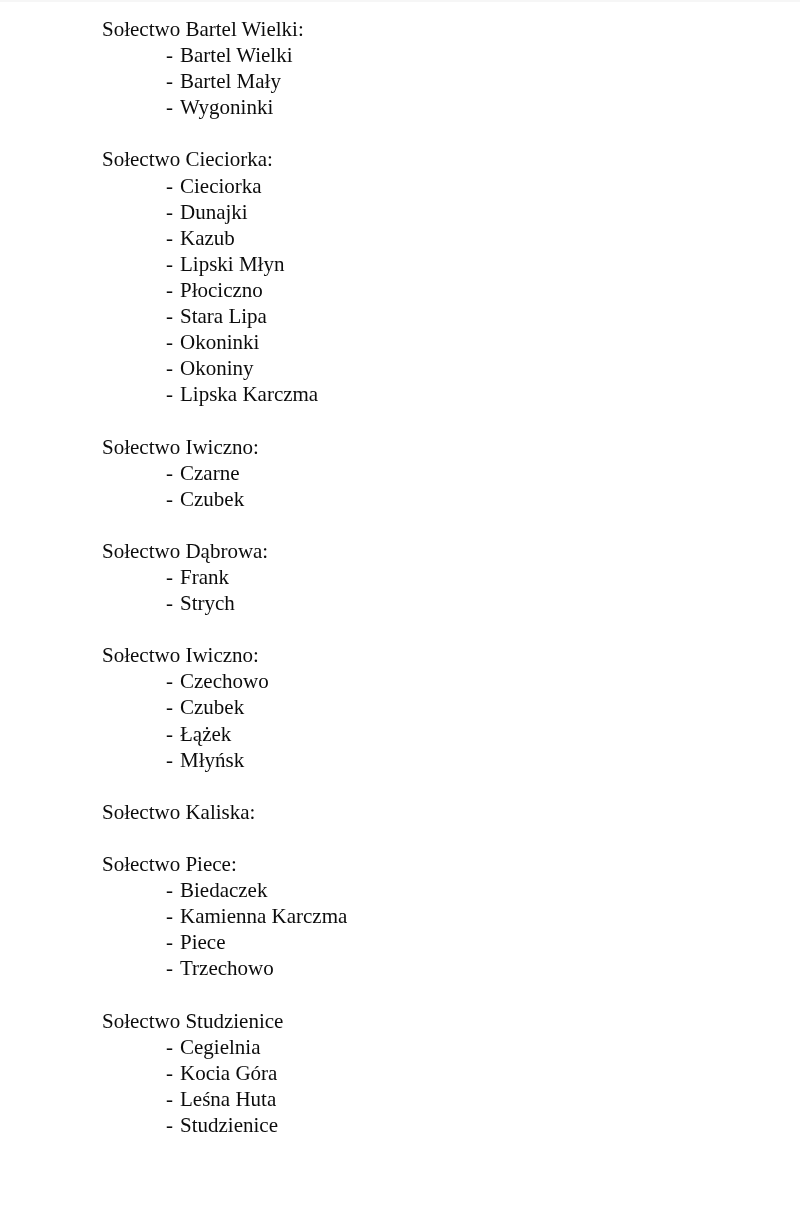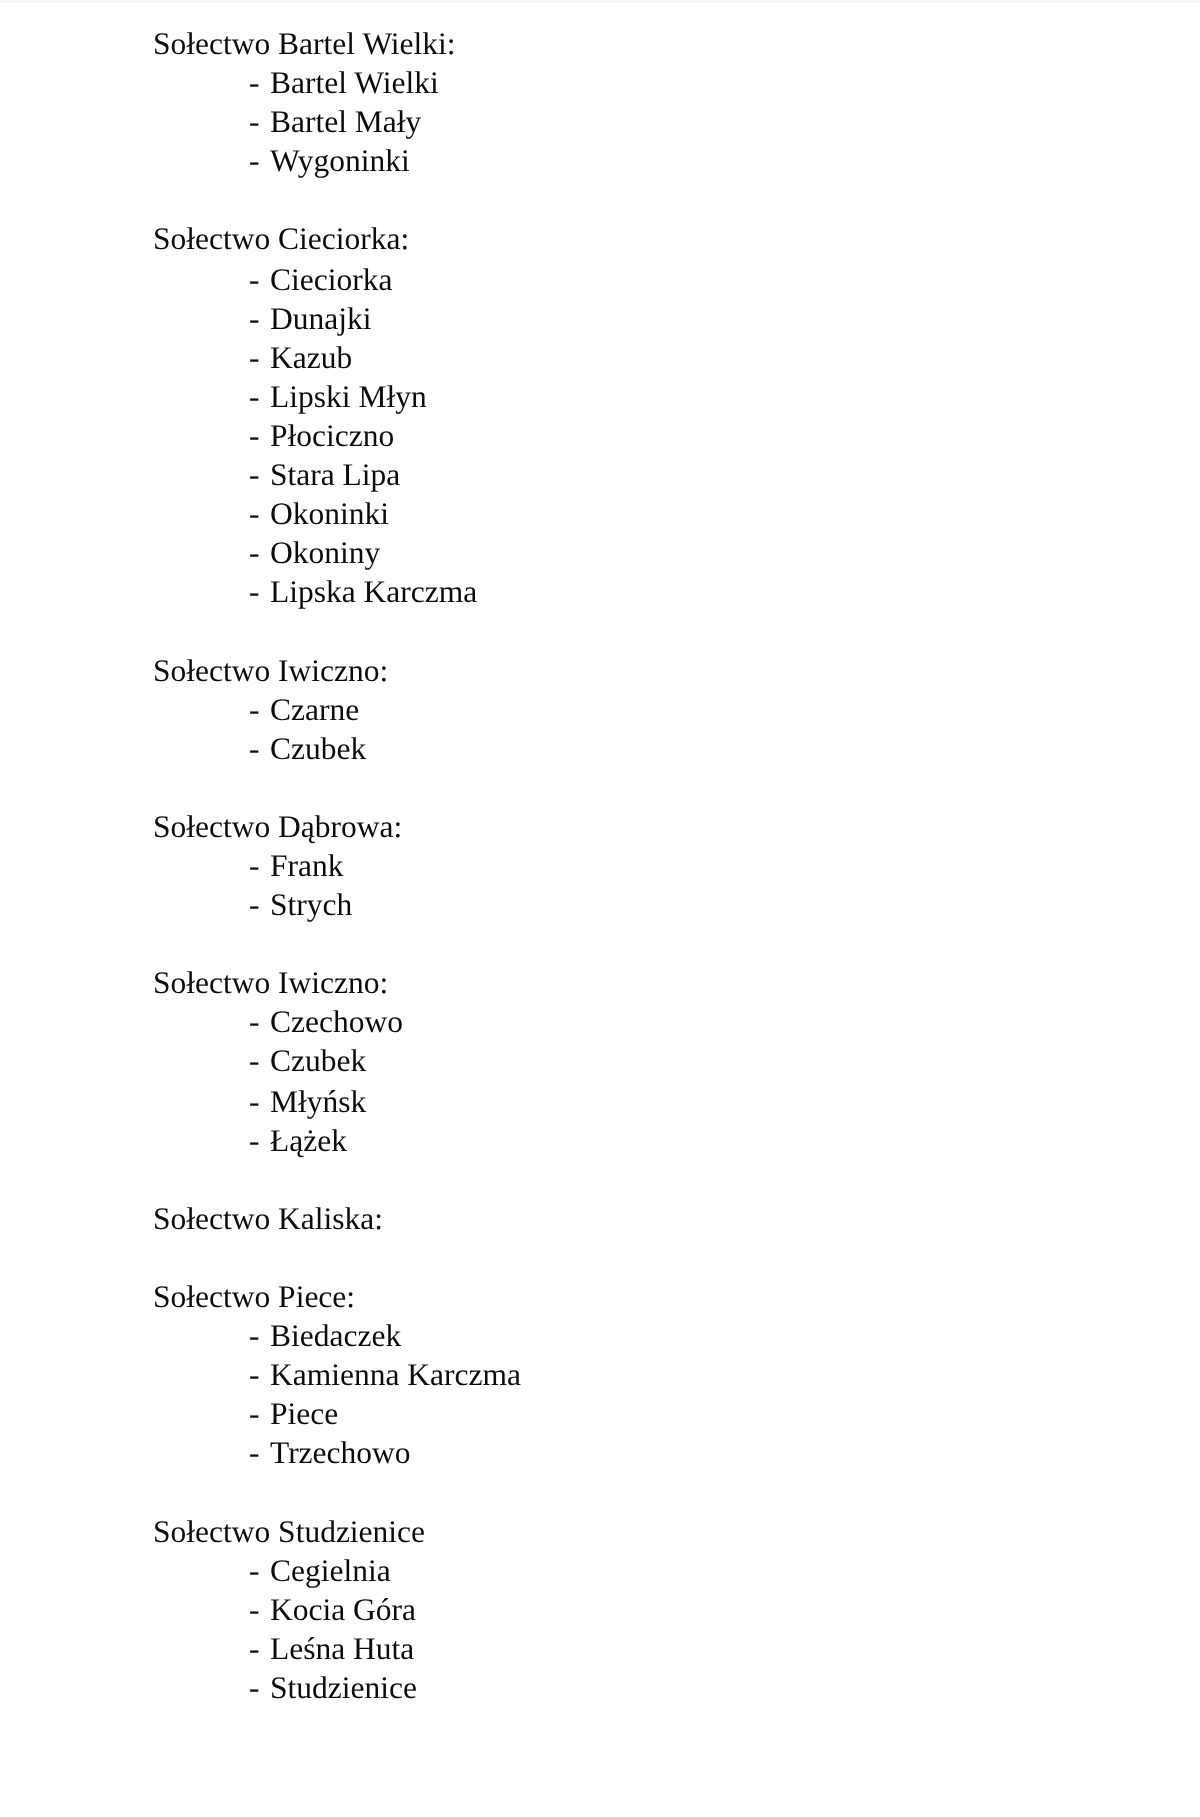--- a/index.html
+++ b/index.html
@@ -78,22 +78,22 @@
       </section>
       <section class="section">
         <div class="header">Sołectwo Dąbrowa:</div>
         <div class="item"><span class="bullet">-</span><span>Frank</span></div>
         <div class="item"><span class="bullet">-</span><span>Strych</span></div>
       </section>
       <section class="section">
         <div class="header">Sołectwo Iwiczno:</div>
         <div class="item"><span class="bullet">-</span><span>Czechowo</span></div>
         <div class="item"><span class="bullet">-</span><span>Czubek</span></div>
+        <div class="item"><span class="bullet">-</span><span>Łążek</span></div>
         <div class="item"><span class="bullet">-</span><span>Młyńsk</span></div>
-        <div class="item"><span class="bullet">-</span><span>Łążek</span></div>
       </section>
       <section class="section">
         <div class="header">Sołectwo Kaliska:</div>
       </section>
       <section class="section">
         <div class="header">Sołectwo Piece:</div>
         <div class="item"><span class="bullet">-</span><span>Biedaczek</span></div>
         <div class="item"><span class="bullet">-</span><span>Kamienna Karczma</span></div>
         <div class="item"><span class="bullet">-</span><span>Piece</span></div>
         <div class="item"><span class="bullet">-</span><span>Trzechowo</span></div>

